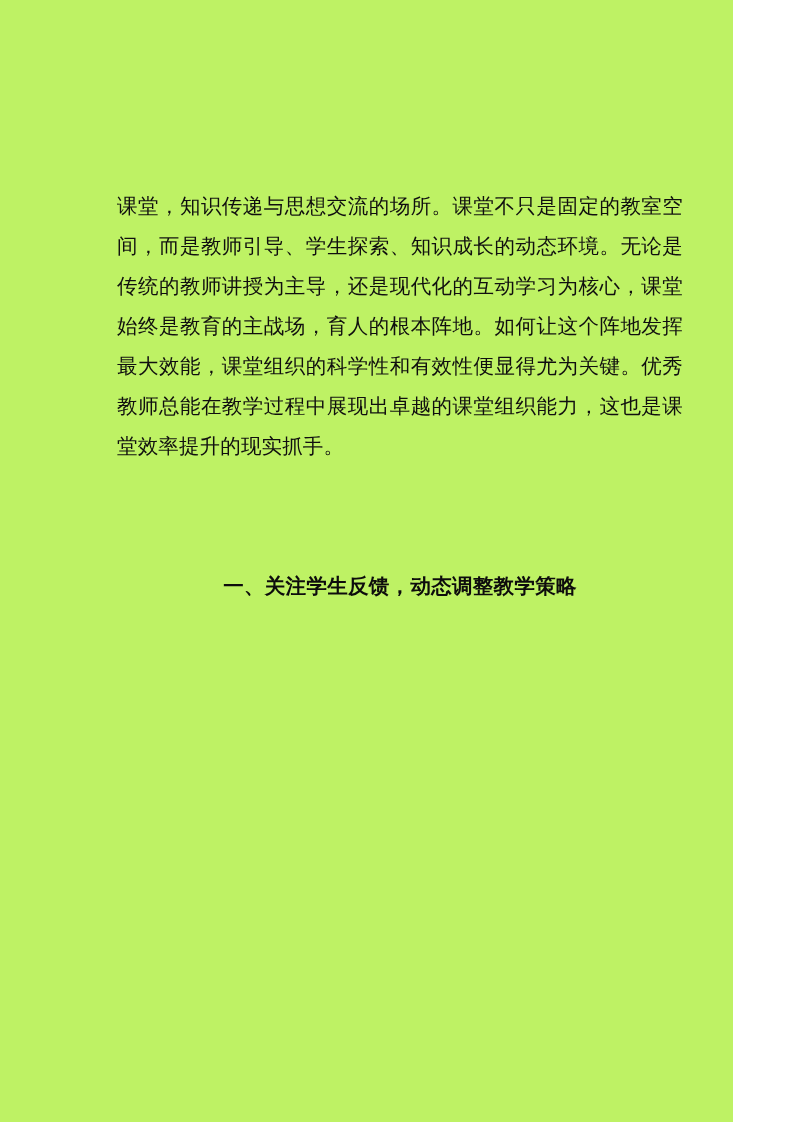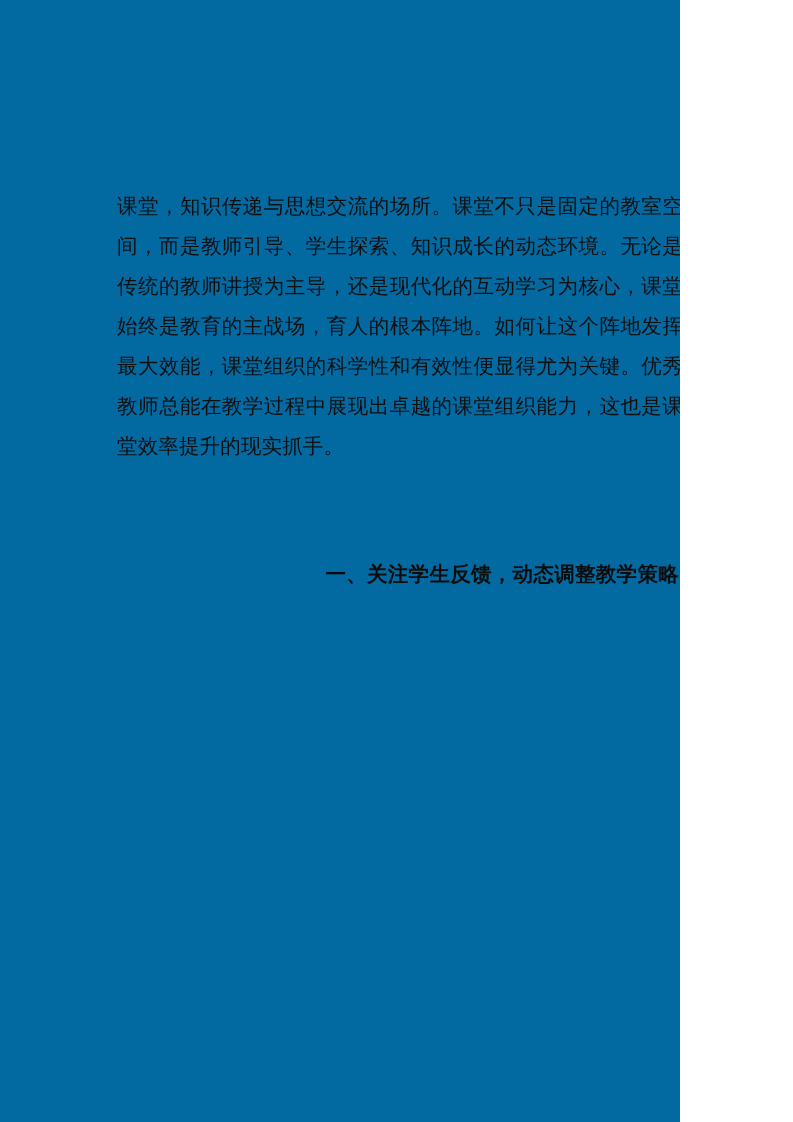--- a/index.html
+++ b/index.html
@@ -7,23 +7,23 @@
     margin: 0;
     padding: 0;
     background: #ffffff;
   }
   body {
     font-family: "DejaVu Sans", "Liberation Sans", sans-serif;
     -webkit-font-smoothing: antialiased;
   }
   .page {
     position: relative;
-    width: 680px;
+    width: 733px;
     height: 1122px;
-    background: #0369a1;
+    background: #bef264;
     overflow: hidden;
     box-sizing: border-box;
   }
   .doc-body {
     position: absolute;
     left: 117px;
     top: 186px;
     width: 566px;
   }
   .para {
@@ -36,27 +36,27 @@
     letter-spacing: 0.15px;
     font-weight: 400;
   }
   .para.first {
     text-align: justify;
   }
   .spacer-after-para1 {
     height: 88px;
   }
   .heading {
-    margin: 4px;
+    margin: 16px;
     font-size: 20.5px;
     line-height: 32px;
     color: #0d0c0c;
     font-weight: 600;
     letter-spacing: 0.3px;
-    text-align: right;
+    text-align: center;
     white-space: nowrap;
   }
   .spacer-after-heading {
     height: 50px;
   }
   .para.second {
     letter-spacing: 0.1px;
   }
 </style>
 </head>

